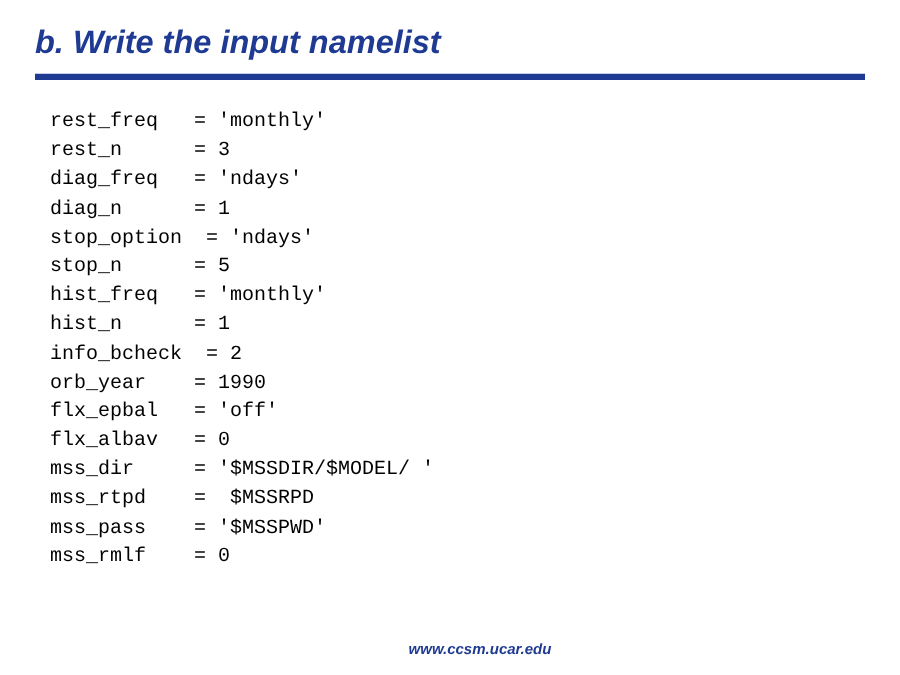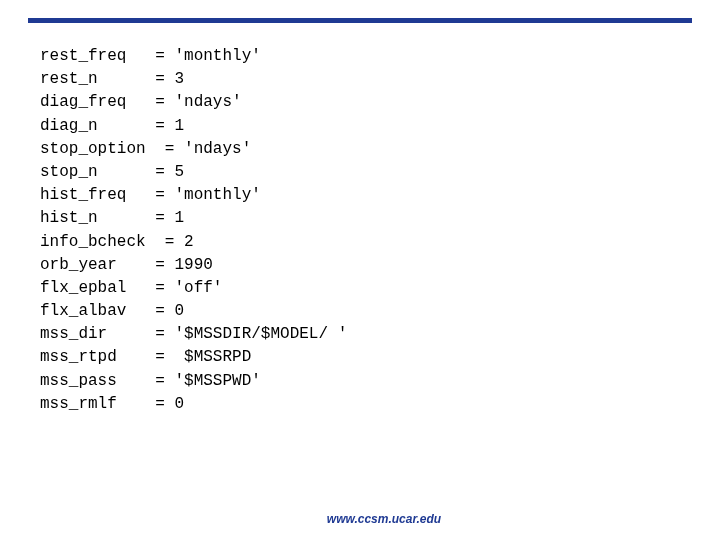--- a/index.html
+++ b/index.html
@@ -45,20 +45,21 @@
     font-size: 12px;
     font-weight: bold;
     font-style: italic;
     padding-left: 48px;
   }
 </style>
 </head>
 <body>
 
 <div class="slide">
+  <div class="title">b. Write the input namelist</div>
   <div class="divider"></div>
   <div class="namelist" id="namelist">rest_freq   = 'monthly'
 rest_n      = 3
 diag_freq   = 'ndays'
 diag_n      = 1
 stop_option  = 'ndays'
 stop_n      = 5
 hist_freq   = 'monthly'
 hist_n      = 1
 info_bcheck  = 2

